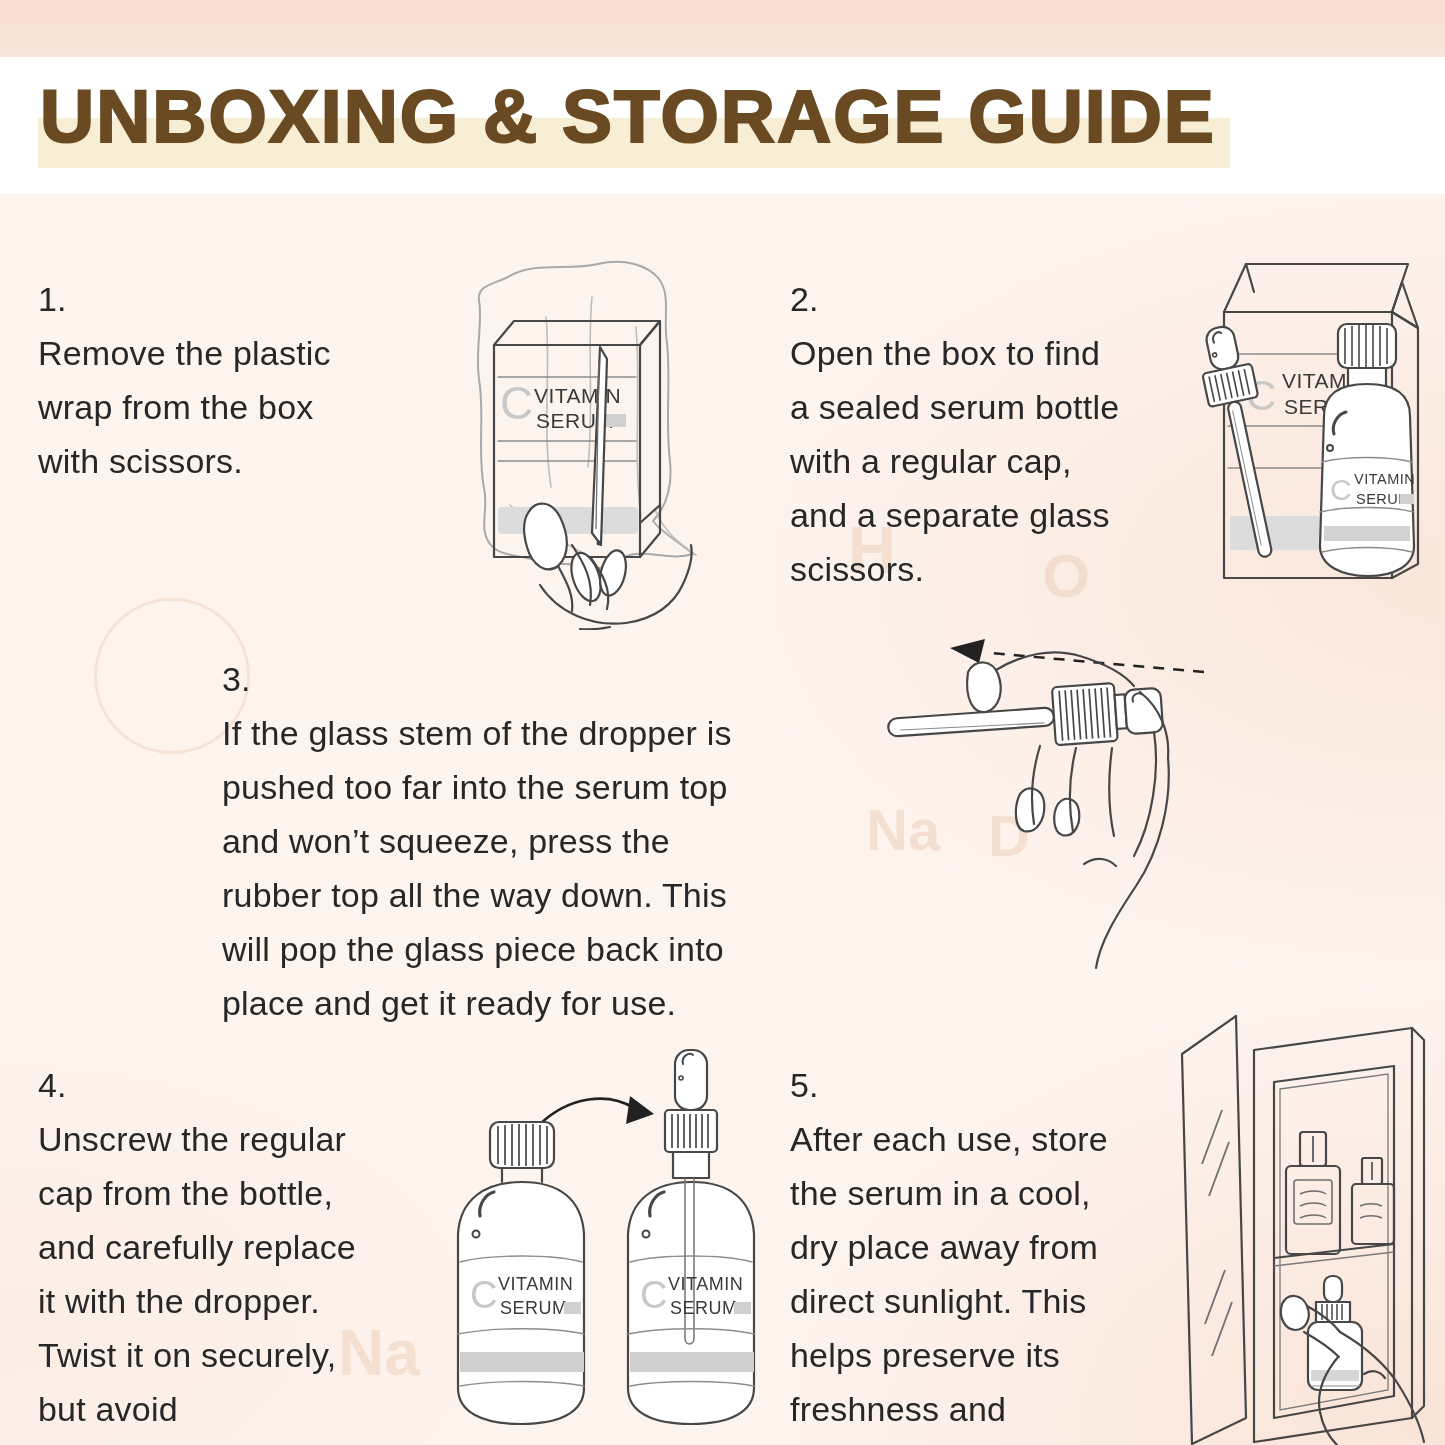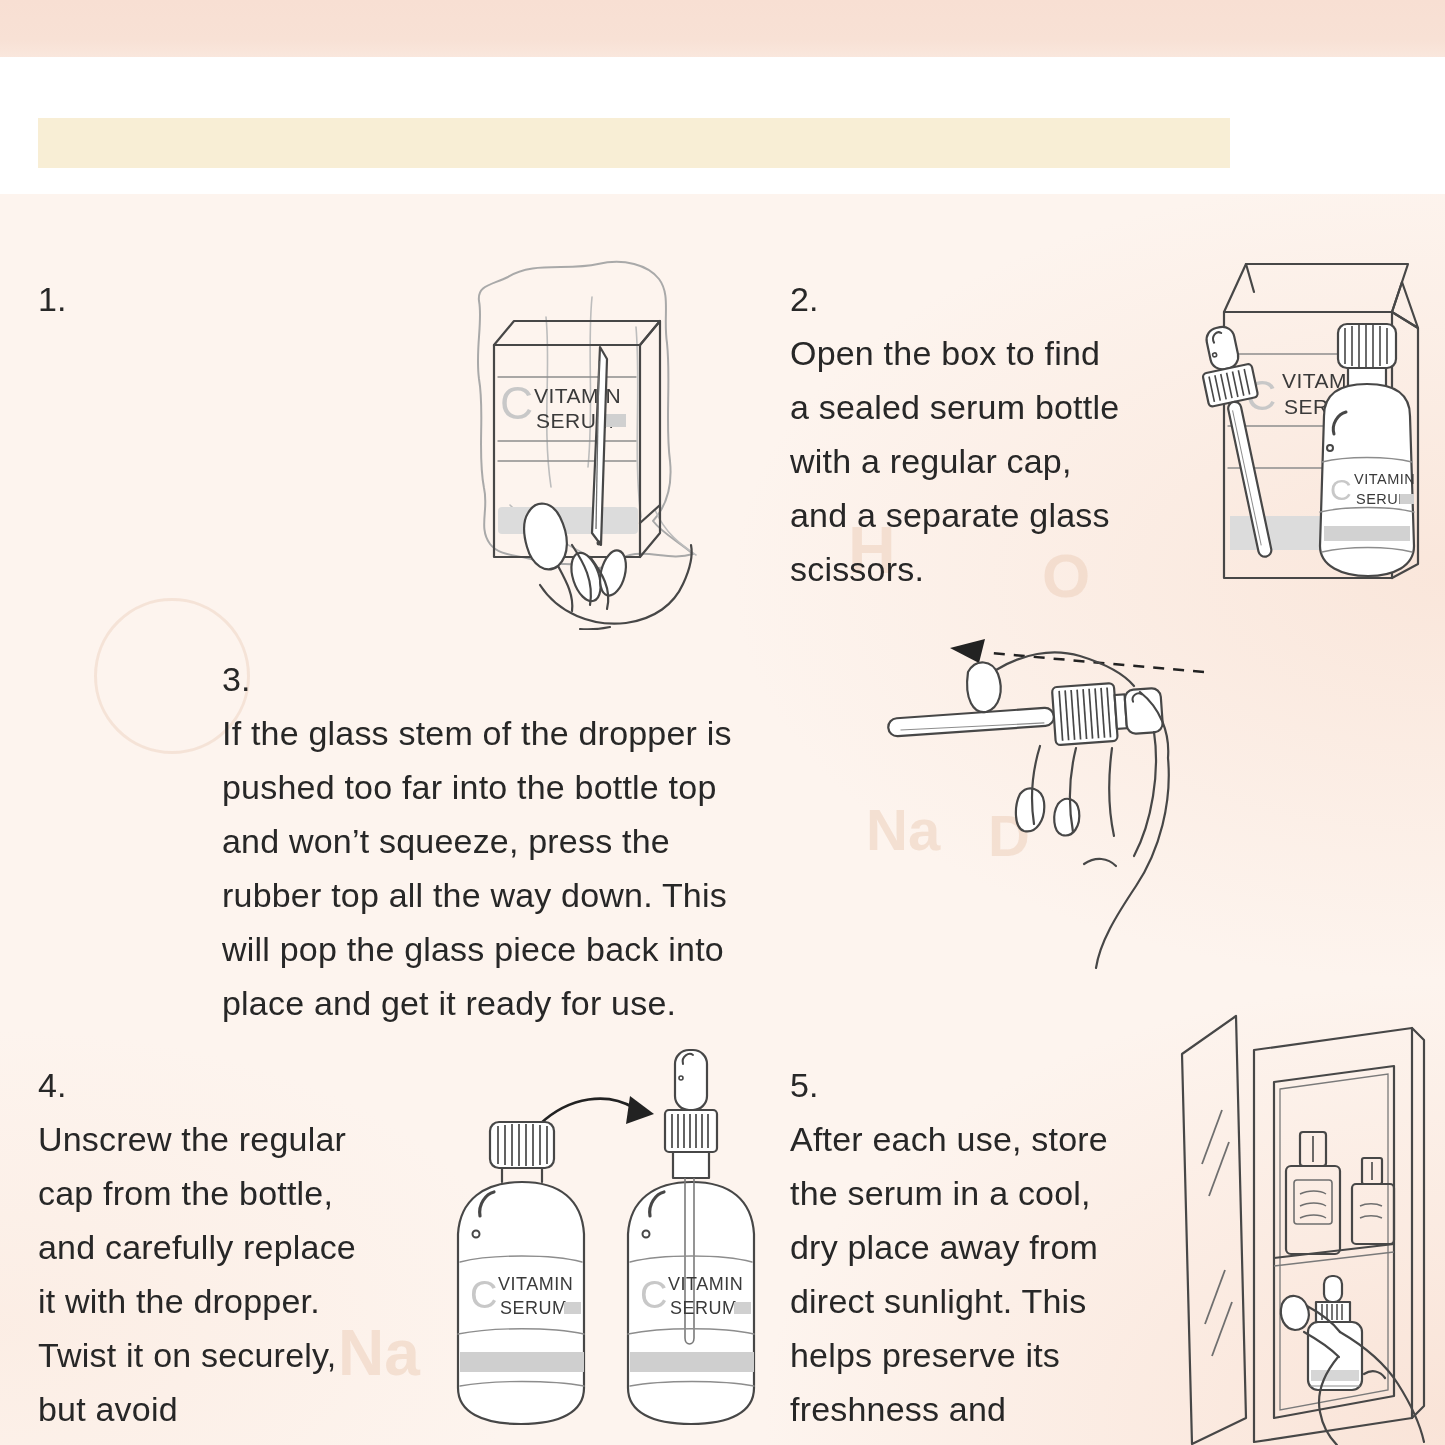--- a/index.html
+++ b/index.html
@@ -70,24 +70,28 @@
 
   <div class="wm wm-h">H</div>
   <div class="wm wm-o">O</div>
   <div class="wm wm-na1">Na</div>
   <div class="wm wm-d">D</div>
   <div class="wm wm-na2">Na</div>
   <div class="wm-circle"></div>
 
   <div class="title-band">
     <div class="title-highlight"></div>
+    <h1 class="page-title">UNBOXING &amp; STORAGE GUIDE</h1>
   </div>
 
   <div class="step-text-block pos-step1">
     <div class="step-number">1.</div>
+    <div class="step-text">Remove the plastic
+wrap from the box
+with scissors.</div>
   </div>
 
   <svg class="illus pos-il1" width="280" height="375" viewBox="0 0 280 375">
     <g>
       <path class="ln-wrap" d="M58,22 C82,6 118,16 148,9 C174,3 198,10 209,24 C221,40 213,62 217,88 C221,126 215,168 220,206 C223,236 214,254 203,266 C213,279 231,288 243,299 C221,306 199,295 180,300 C163,305 152,318 136,312 C118,305 104,313 87,306 C68,299 50,302 40,289 C28,273 39,254 34,233 C27,198 35,158 29,124 C25,95 33,66 29,46 C27,30 42,30 58,22 Z"></path>
       <path class="ln-wrap2" d="M96,62 C101,112 92,172 101,232"></path>
       <path class="ln-wrap2" d="M142,42 C137,92 144,152 138,212"></path>
       <path class="ln-wrap2" d="M186,72 C191,132 183,202 191,262"></path>
       <path class="ln-wrap2" d="M60,250 C84,274 112,286 142,303"></path>
       <path class="ln-wrap2" d="M205,255 C216,280 233,291 246,300"></path>
@@ -186,21 +190,21 @@
         <line x1="62" y1="124" x2="62" y2="150"></line>
       </g>
       <rect class="ln-fill" x="38" y="154" width="13" height="158" rx="6.5"></rect>
       <line x1="42" y1="162" x2="42" y2="300" stroke="#8d8d8d" stroke-width="1"></line>
     </g>
   </svg>
 
   <div class="step-text-block pos-step3">
     <div class="step-number">3.</div>
     <div class="step-text">If the glass stem of the dropper is
-pushed too far into the bottle top
+pushed too far into the serum top
 and won’t squeeze, press the
 rubber top all the way down. This
 will pop the glass piece back into
 place and get it ready for use.</div>
   </div>
 
   <svg class="illus pos-il3" width="395" height="360" viewBox="0 0 395 360">
     <g>
       <line x1="332" y1="60" x2="118" y2="41" stroke="#222" stroke-width="2.5" stroke-dasharray="11 9"></line>
       <polygon class="arrow-solid" points="78,36 113,27 107,51"></polygon>

